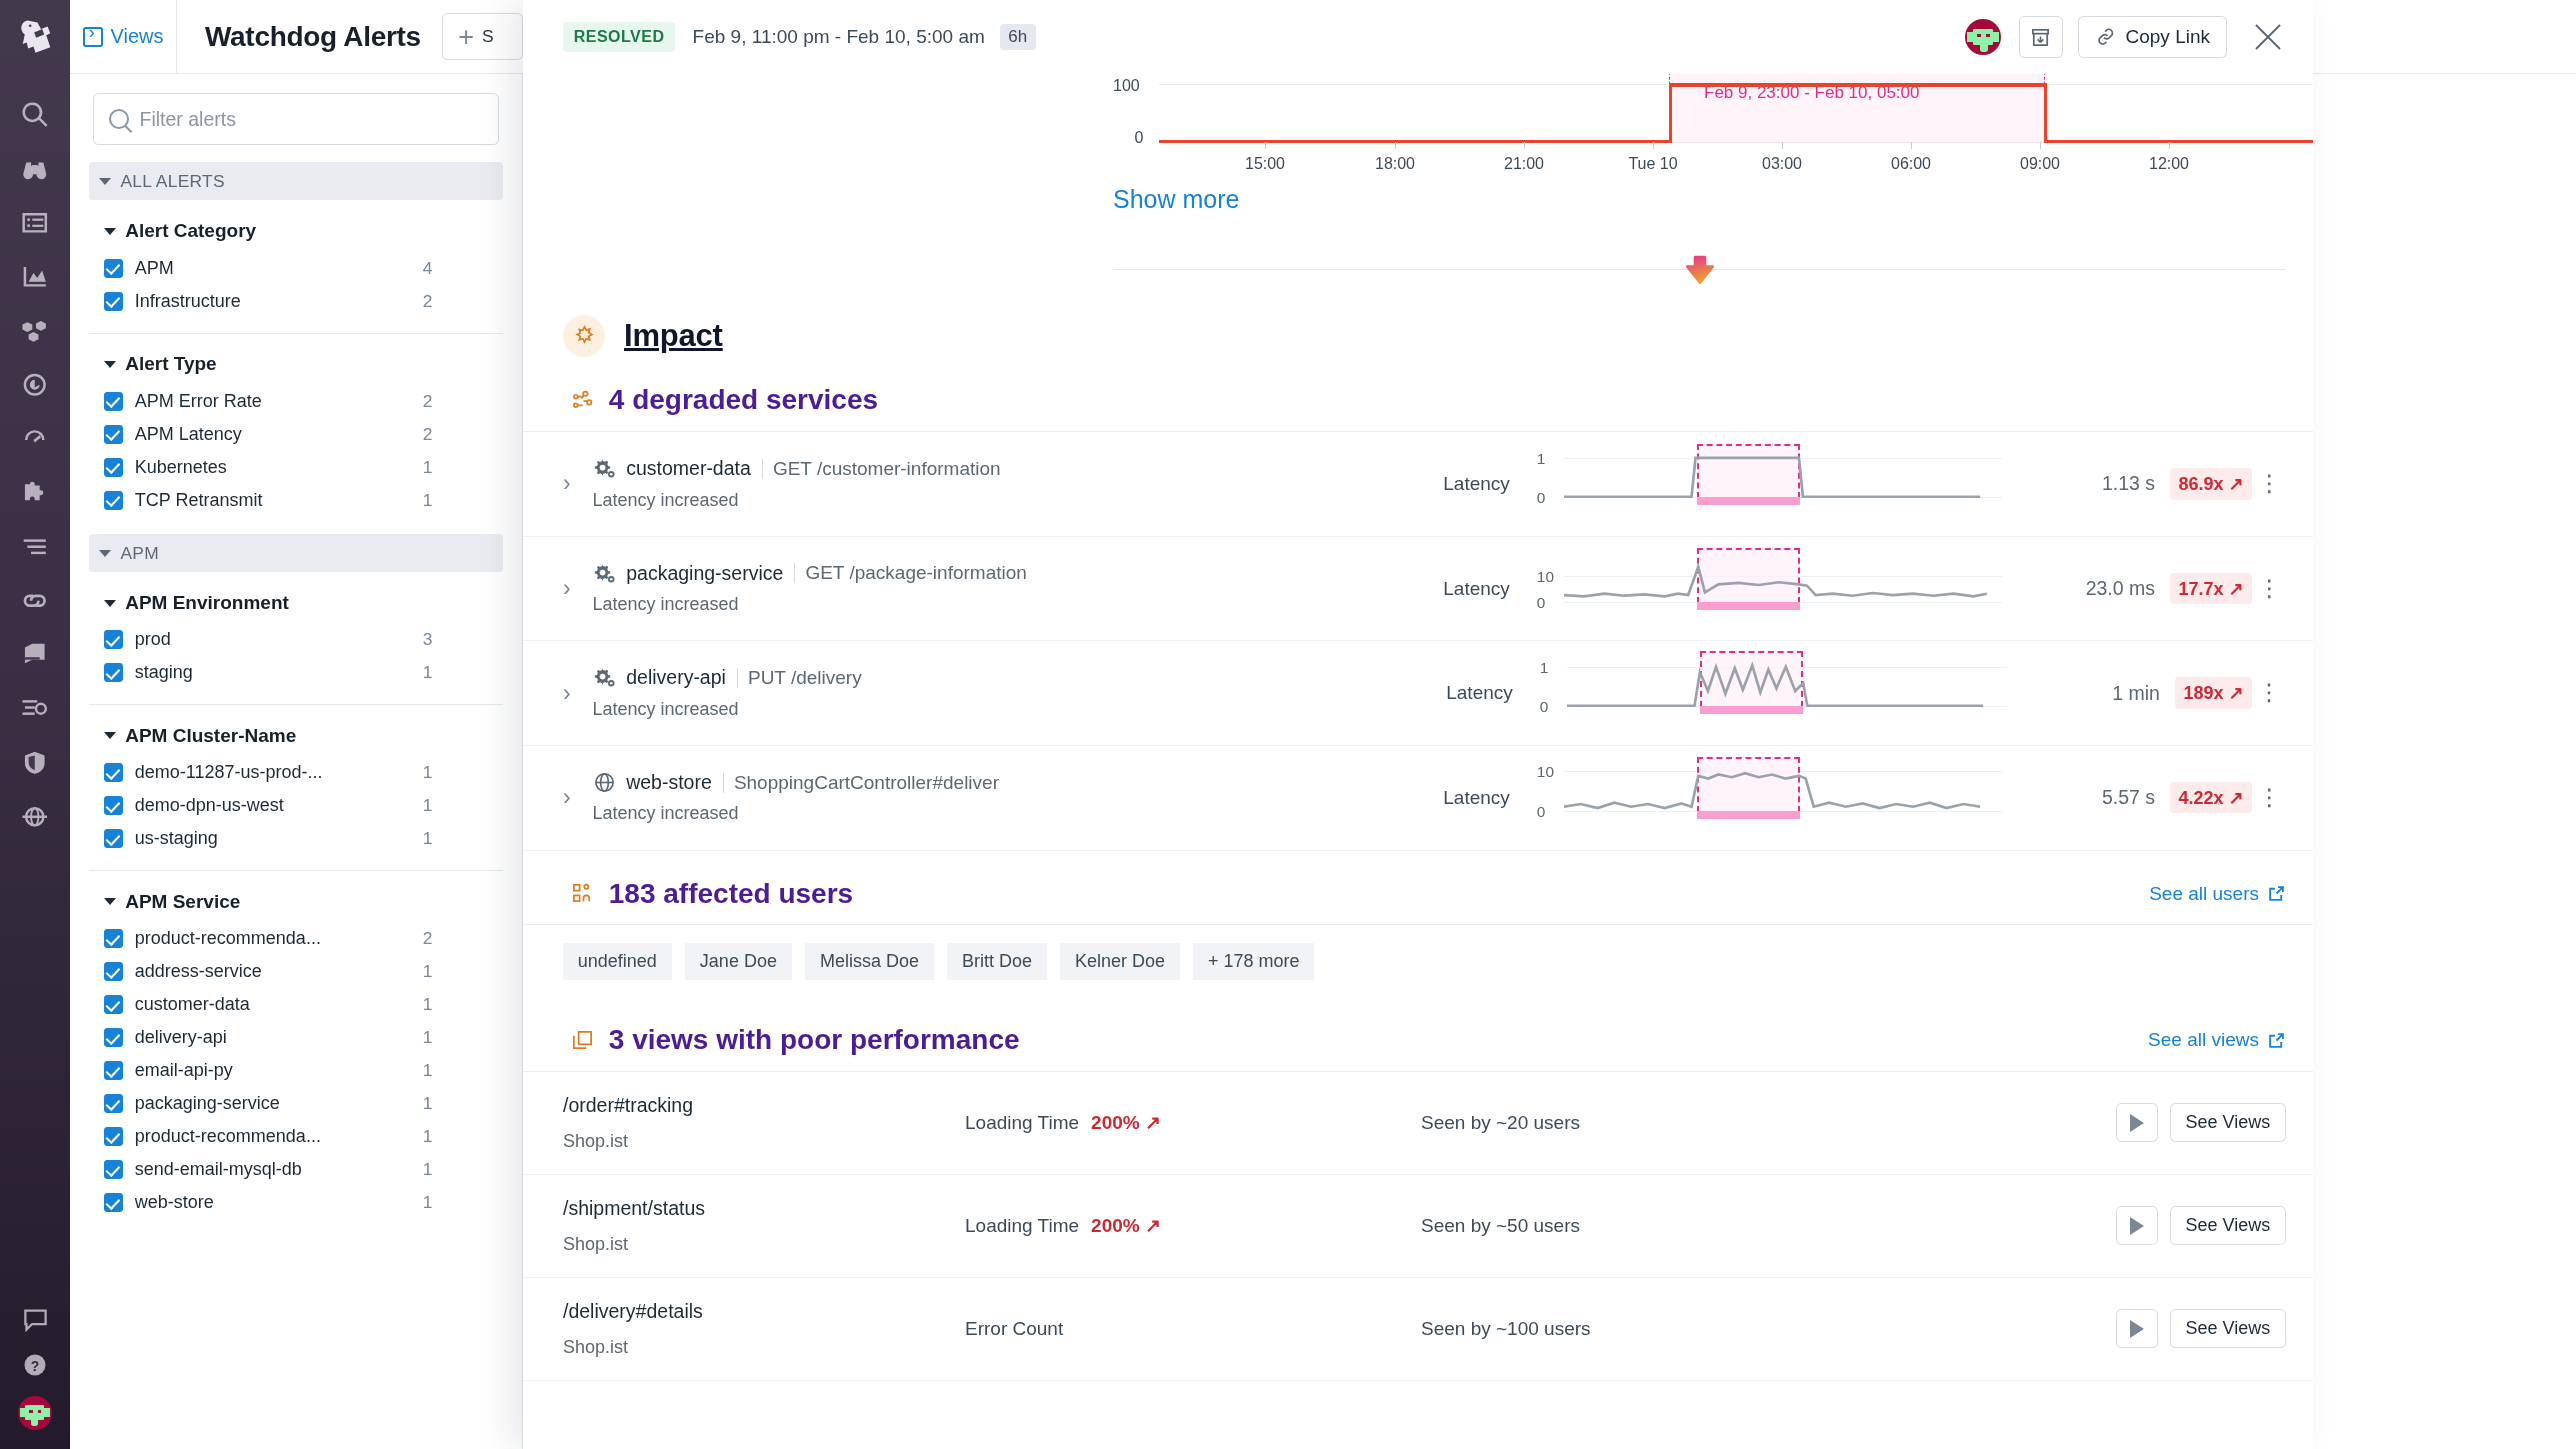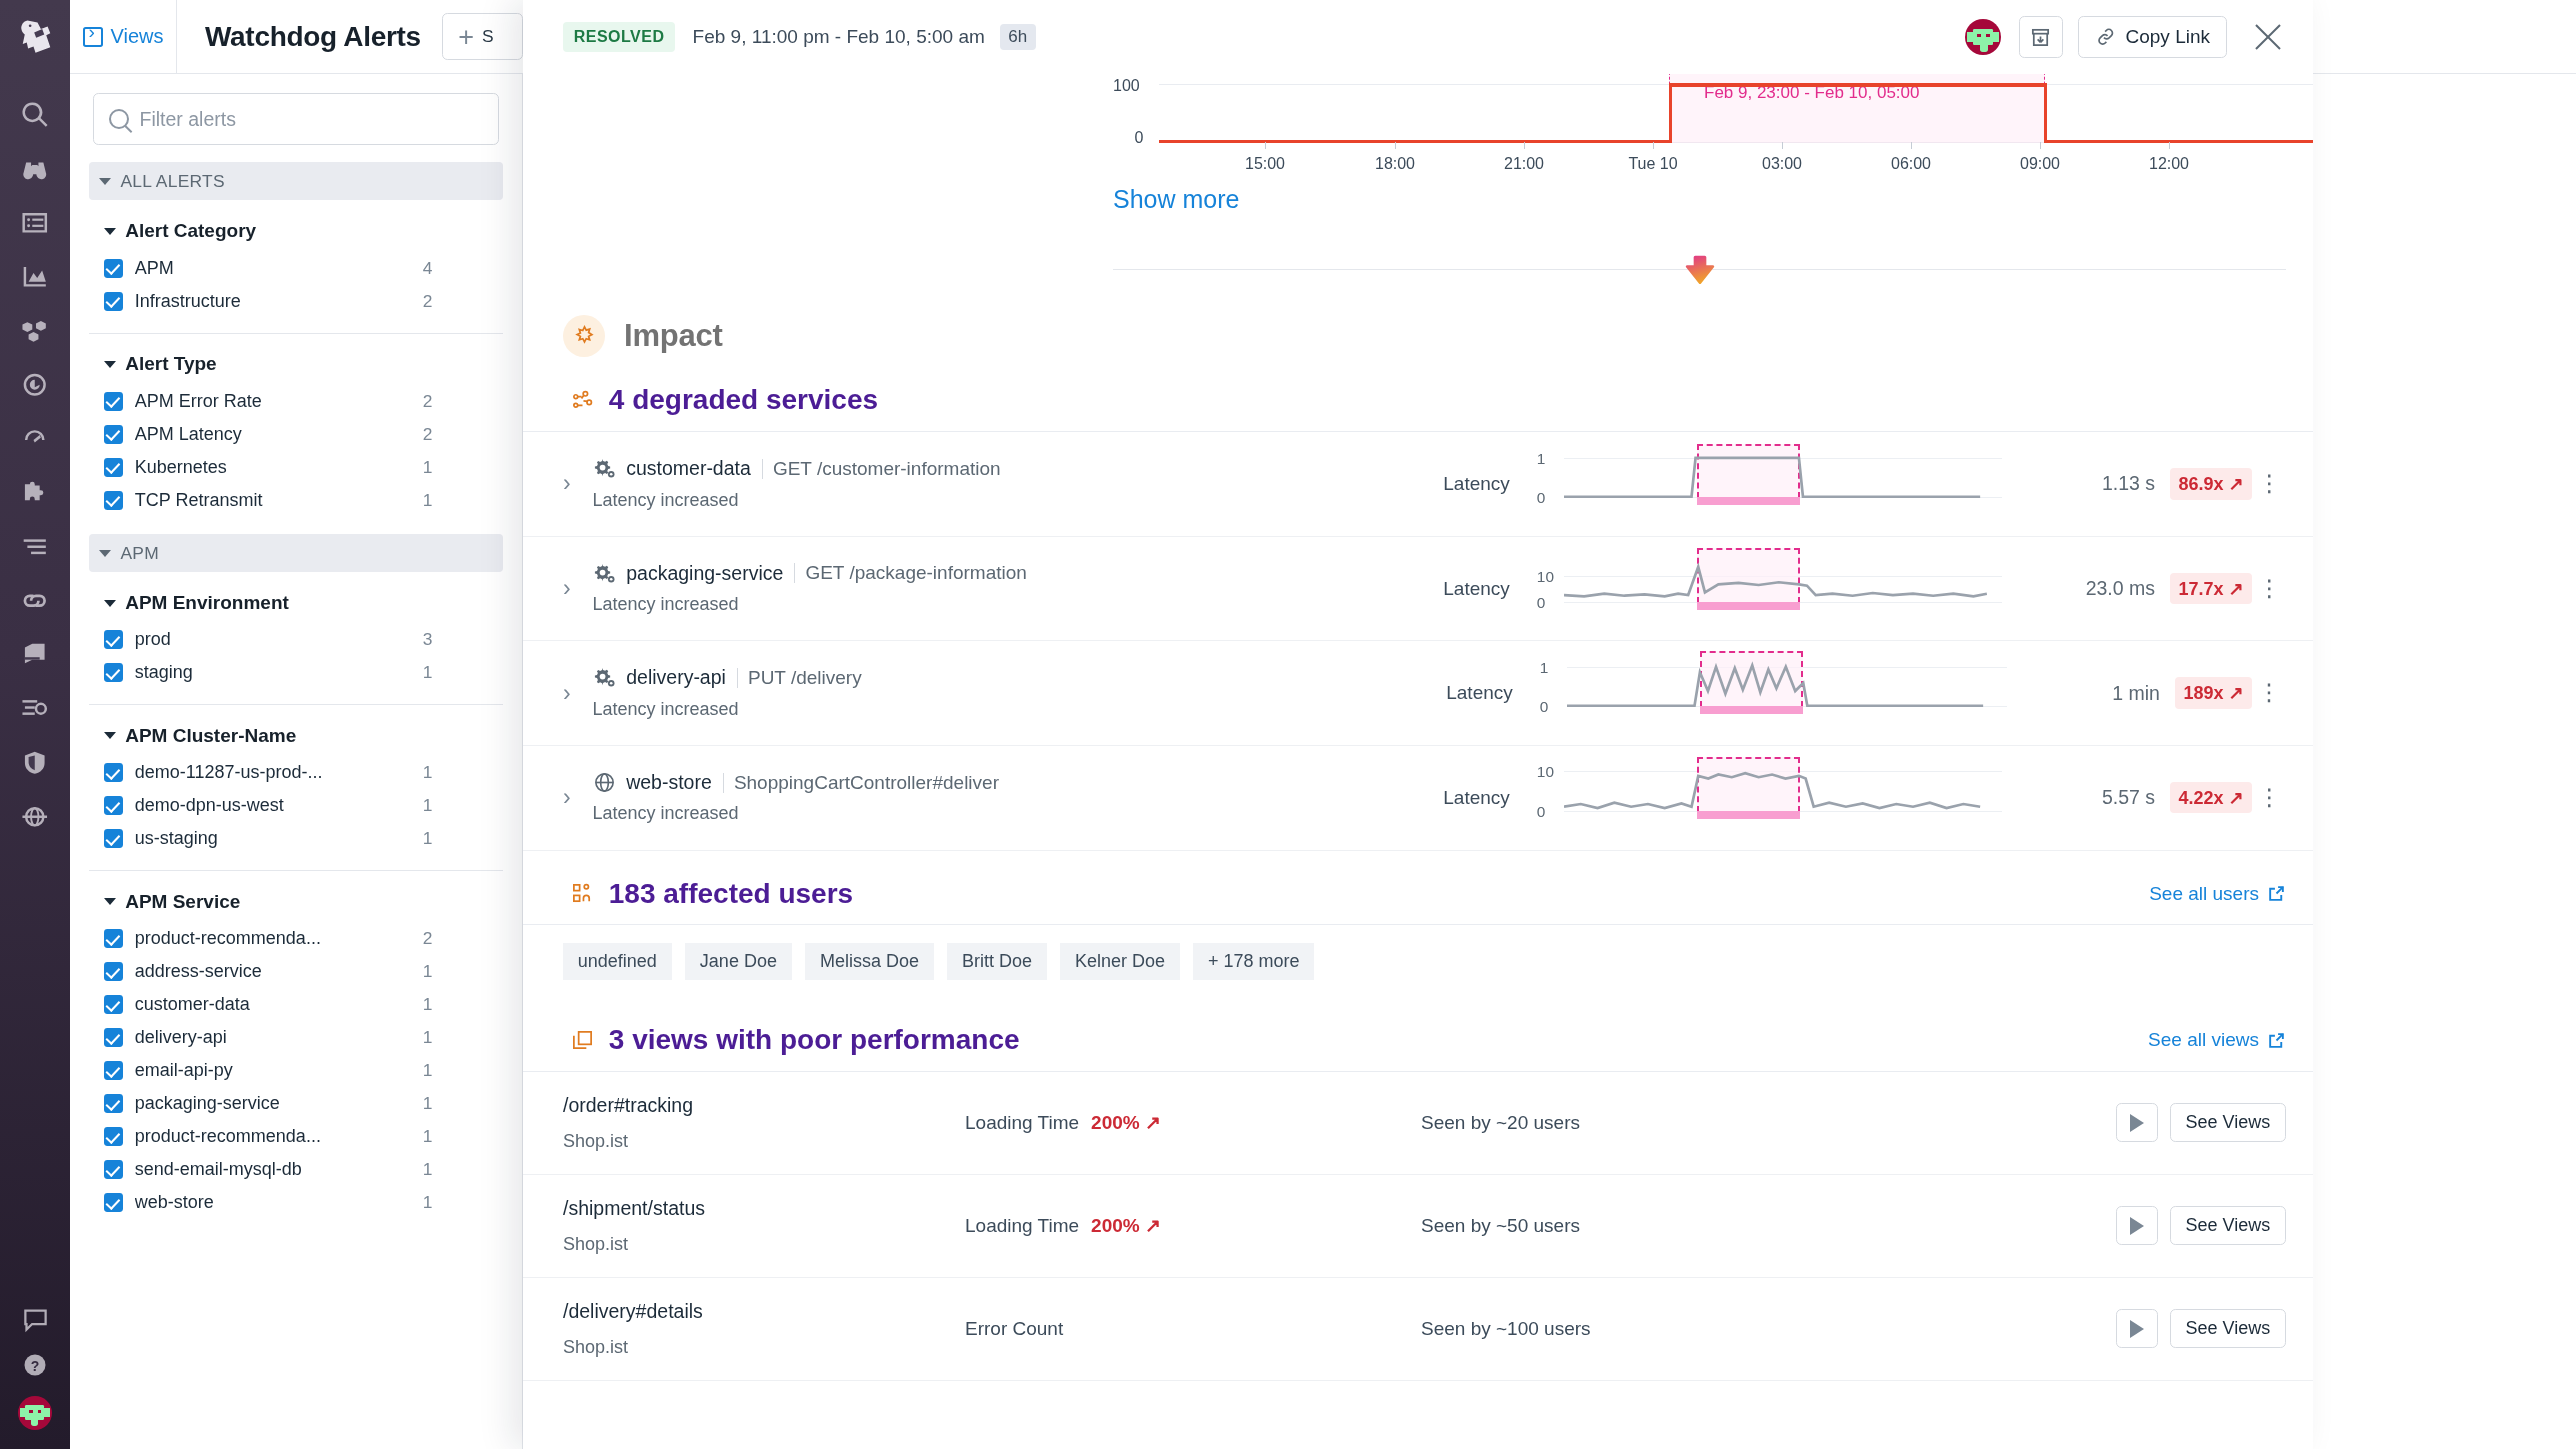--- a/index.html
+++ b/index.html
@@ -139,21 +139,21 @@
   
   .divider-arrow { position:relative; margin:31px 27px 0 590px; height:47px;}
   .divider-arrow .ln { position:absolute; top:23.5px; left:0; right:0; height:0.7px; background:#e4e7ec;}
   .arrow-dn {
     position:absolute; left:50%; top:5.4px; transform:translateX(-50%);
     width:38px;height:38px;
   }
 
   .sec-impact { margin:23px 0 0 0; padding:0 27px 0 40px; display:flex; align-items:center; gap:19px;}
   .imp-ico { width:42px;height:42px;border-radius:50%;background:#fdf0e0;display:flex;align-items:center;justify-content:center;}
-  .imp-title { font-size:31px; font-weight:700; color:#737373; letter-spacing:-0.2px;}
+  .imp-title { font-size:31px; font-weight:700; color:#0f172a; letter-spacing:-0.2px;text-decoration:underline;}
 
   .sub-head { display:flex; align-items:center; gap:14.8px; padding:27px 27px 14.8px 48px;}
   .sub-head .t { font-size:28px; font-weight:700; color:#4c1d95;}
   .sub-head .grow { flex:1; }
   .link-ext { font-size:19px; color:#1683d9; display:flex; align-items:center; gap:8px;}
 
   .rowlist { border-top:0.7px solid #e9ecf1; }
   .srow { display:flex; align-items:center; padding:14.8px 27px 14.8px 40px; border-bottom:0.7px solid #eef0f3; min-height:101px;}
   .srow .caret { width:29.5px; font-size:23px; color:#7a8794; flex:0 0 auto; }
   .srow .info { width:792px; }

